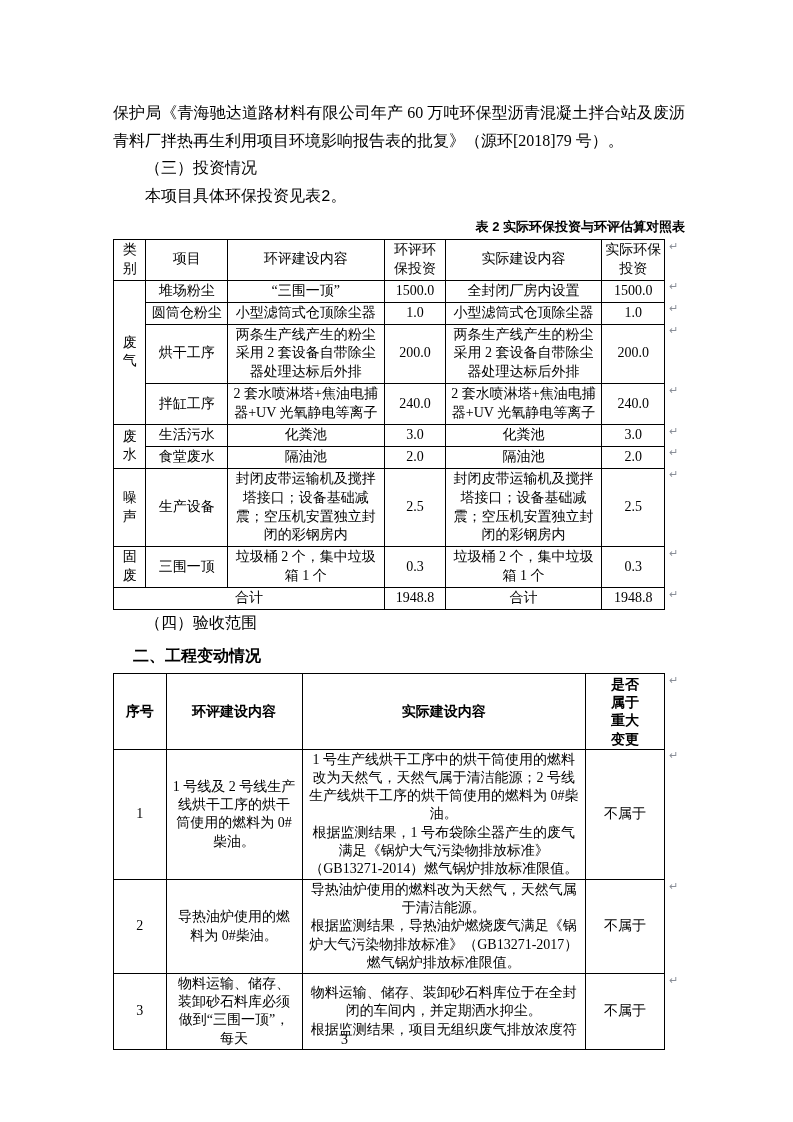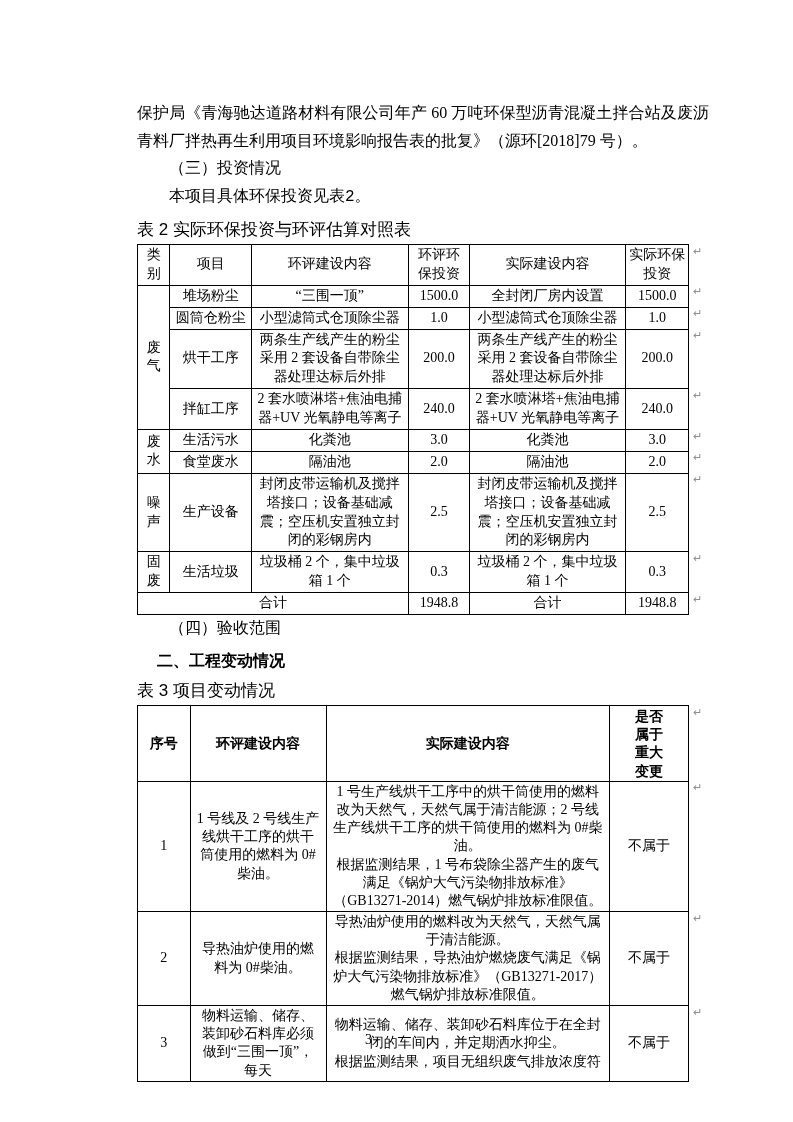--- a/index.html
+++ b/index.html
@@ -1,26 +1,25 @@
 <!DOCTYPE html>
 <html><head>
 <meta charset="utf-8">
 <style>
   html,body { margin:0; padding:0; background:#ffffff; }
   .page {
     position:relative; width:689px; height:1122px; background:#ffffff;
     color:#000; overflow:hidden;
     font-family:"Liberation Serif","DejaVu Serif",serif;
-    margin-left:24px;
   }
   .content { position:absolute; left:113px; top:99px; width:572px; }
   p.body { margin:0; font-size:16px; line-height:28px; text-align:justify; }
   .indent { text-indent:2em;font-family:Liberation Mono, monospace; }
   .tbl-title {
-    margin:7px 0 3px 0; font-size:17px; font-weight:normal; text-align:left;
+    margin:7px 0 3px 0; font-size:13px; font-weight:bold; text-align:right;
     font-family:"Liberation Sans","DejaVu Sans",sans-serif;
   }
   .sec-heading {
     margin:8px 0 6px 20px; font-size:16px; font-weight:bold;
     font-family:Liberation Sans, sans-serif;
   }
   table { border-collapse:collapse; table-layout:fixed; margin:0; }
   td {
     border:1px solid #000; padding:1px 3px; text-align:center;
     vertical-align:middle; word-break:break-word; font-size:14px;
@@ -126,42 +125,41 @@
         <td>噪声</td>
         <td>生产设备</td>
         <td>封闭皮带运输机及搅拌塔接口；设备基础减震；空压机安置独立封闭的彩钢房内</td>
         <td>2.5</td>
         <td>封闭皮带运输机及搅拌塔接口；设备基础减震；空压机安置独立封闭的彩钢房内</td>
         <td>2.5</td>
         <td class="mark">↵</td>
       </tr>
       <tr>
         <td>固废</td>
-        <td>生活垃圾</td>
+        <td>三围一顶</td>
         <td>垃圾桶 2 个，集中垃圾箱 1 个</td>
         <td>0.3</td>
         <td>垃圾桶 2 个，集中垃圾箱 1 个</td>
         <td>0.3</td>
         <td class="mark">↵</td>
       </tr>
       <tr>
         <td colspan="3">合计</td>
         <td>1948.8</td>
         <td>合计</td>
         <td>1948.8</td>
         <td class="mark">↵</td>
       </tr>
     </tbody>
       </table>
 
     <p class="body indent">（四）验收范围</p>
 
     <div class="sec-heading">二、工程变动情况</div>
 
-    <div class="tbl-title">表 3 项目变动情况</div>
 
     <table class="t3">
       <colgroup>
         <col style="width:54px">
           <col style="width:141px">
           <col style="width:295px">
         <col style="width:80px">
           <col style="width:20px">
       </colgroup>
       <tbody>

